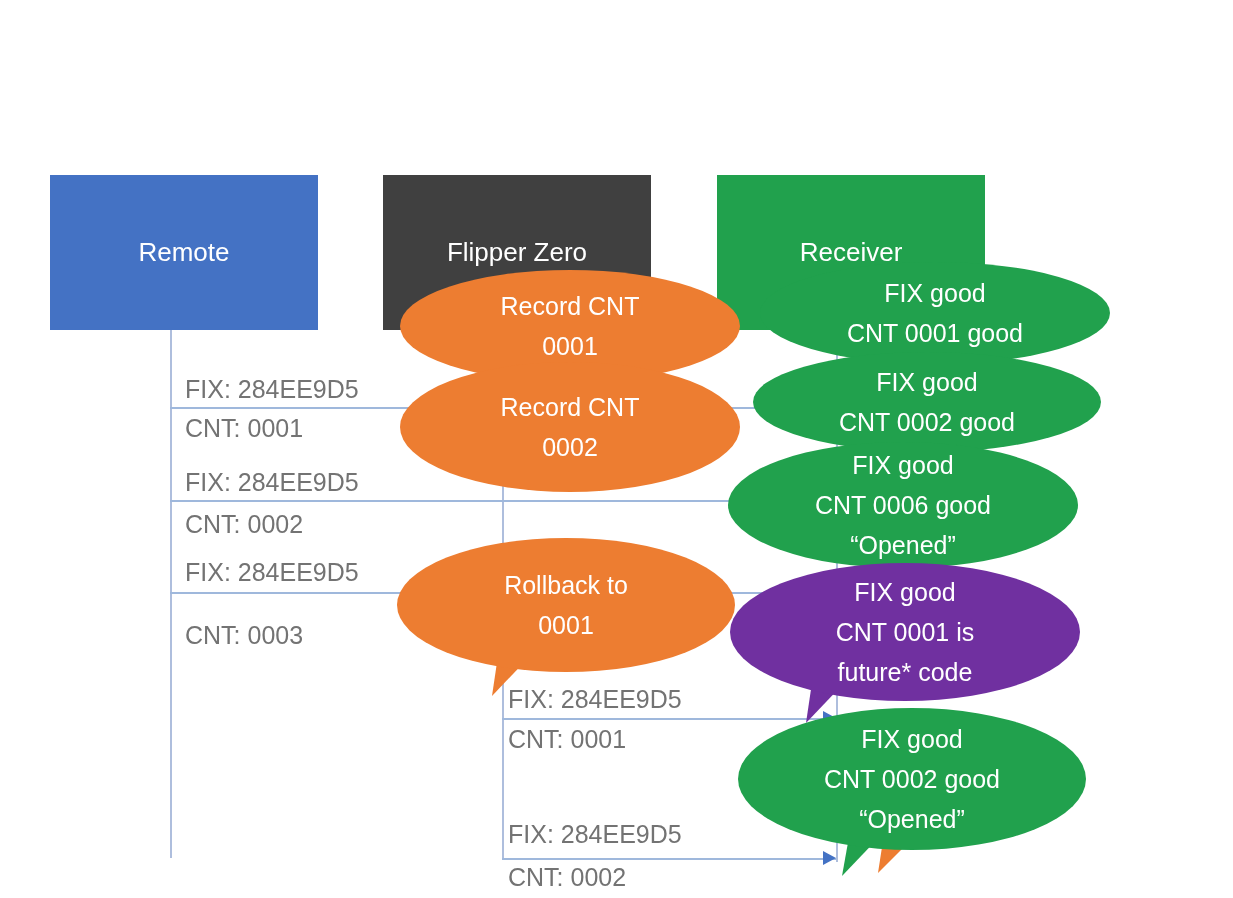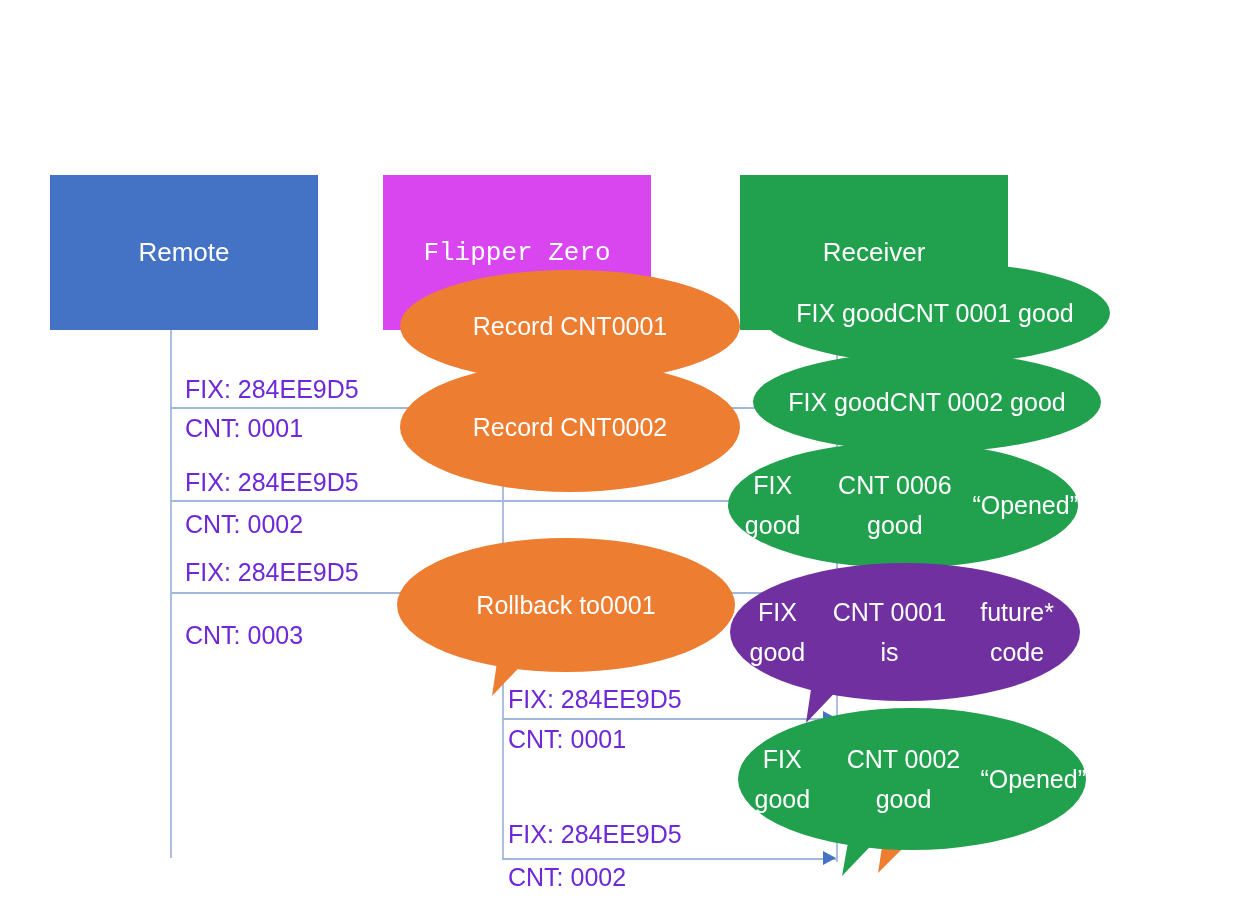--- a/index.html
+++ b/index.html
@@ -14,42 +14,42 @@
     position:absolute;left:63px;top:8px;
     font-size:60px;color:#111;font-weight:400;
     letter-spacing:-1px;
   }
   .actor{
     position:absolute;width:268px;height:155px;
     display:flex;align-items:center;justify-content:center;
     color:#fff;font-size:26px;
   }
   .actor.blue{background:#4472C4;}
-  .actor.orange{background:#d946ef;font-family:Liberation Mono, monospace;}
+  .actor.orange{background:#404040;}
   .actor.green{background:#21A14D;}
   .lifeline{
     position:absolute;width:1.5px;background:#aebedd;
   }
   .msgline{
     position:absolute;height:1.5px;background:#9fb8dc;
   }
   .arrowhead{
     position:absolute;width:0;height:0;
     border-top:7px solid transparent;
     border-bottom:7px solid transparent;
     border-left:13px solid #4472C4;
   }
   .msg-label{
-    position:absolute;font-size:25px;color:#6d28d9;white-space:nowrap;
+    position:absolute;font-size:25px;color:#737373;white-space:nowrap;
   }
   .bubble{position:absolute;}
   .bubble .ellipse{position:absolute;left:0;top:0;right:0;bottom:0;border-radius:50%;}
   .bubble .txt{
     position:absolute;left:0;top:0;right:0;bottom:0;
-    display:flex;justify-content:center;align-items:center;
+    display:flex;flex-direction:column;justify-content:center;align-items:center;
     color:#fff;font-size:25px;line-height:40px;text-align:center;
   }
   .fill-orange{background:#ED7D31;}
   .fill-green{background:#21A14D;}
   .fill-purple{background:#7030A0;}
   .tail{position:absolute;}
 </style>
 </head>
 <body>
 
@@ -89,21 +89,21 @@
 
   <div class="msg-label" style="left:508px;top:820px;">FIX: 284EE9D5</div>
   <div class="msg-label" style="left:508px;top:863px;">CNT: 0002</div>
 
   <div class="actor blue" style="left:50px;top:175px;">
     <span>Remote</span>
   </div>
   <div class="actor orange" style="left:383px;top:175px;">
     <span>Flipper Zero</span>
   </div>
-  <div class="actor green" style="left:740px;top:175px;text-align:center;">
+  <div class="actor green" style="left:717px;top:175px;text-align:center;">
     <span>Receiver</span>
   </div>
 
   <div class="bubble" style="left:400px;top:270px;width:340px;height:112px;">
     <div class="ellipse fill-orange"></div>
     <div class="txt">
       <div>Record CNT</div>
       <div>0001</div>
     </div>
   </div>

